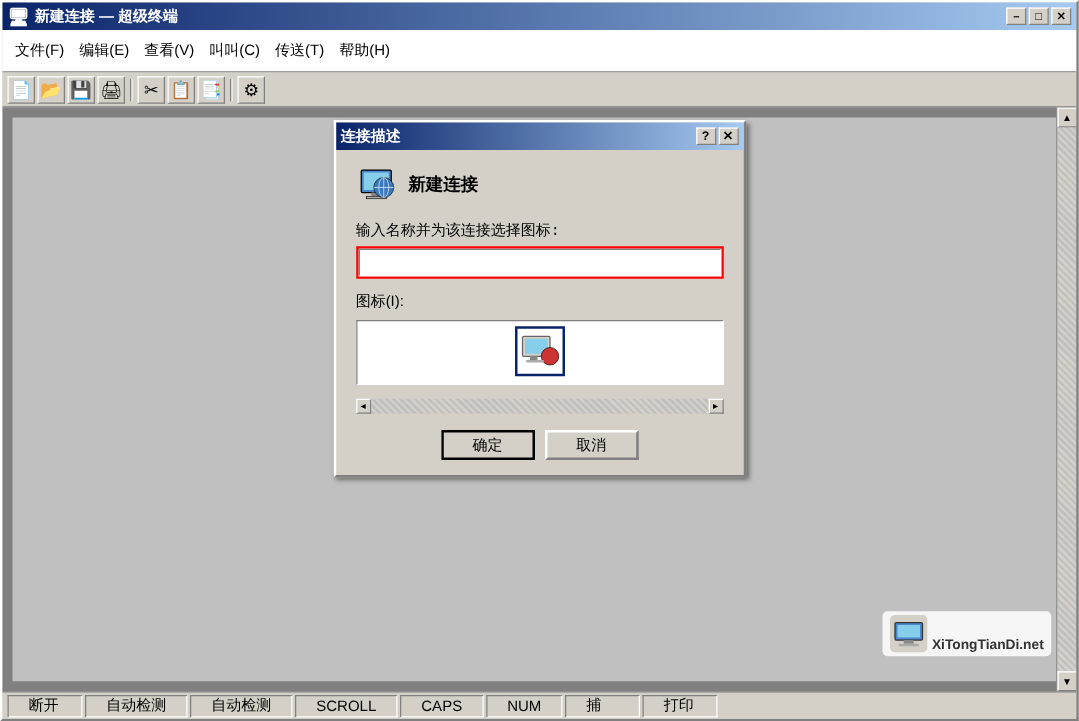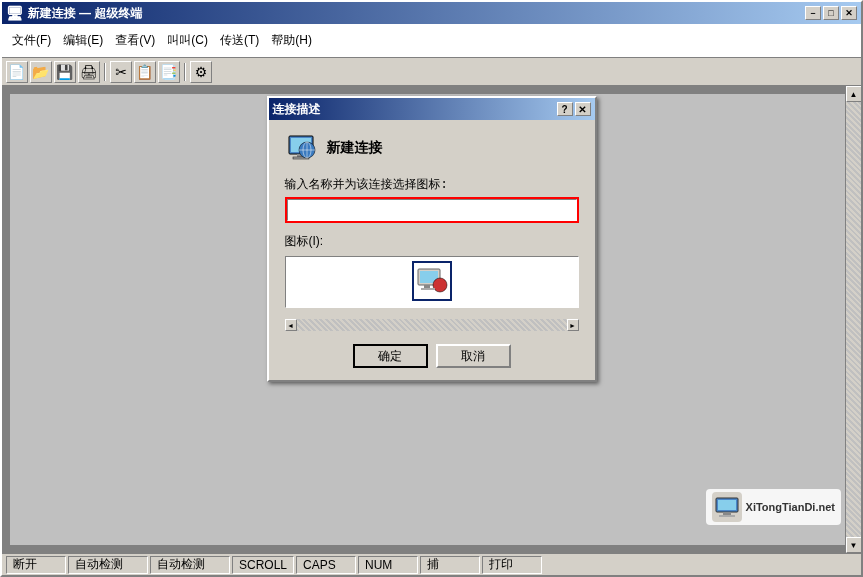--- a/index.html
+++ b/index.html
@@ -365,21 +365,21 @@
       border-top: 1px solid #808080;
       display: flex;
       align-items: center;
       padding: 0 4px;
       gap: 2px;
     }
     .status-item {
       height: 18px;
       border: 1px solid;
       border-color: #808080 #fff #fff #808080;
-      padding: 0 6px;
+      padding: 0 16px;
       display: flex;
       align-items: center;
       font-size: 12px;
       min-width: 60px;
     }
     .status-item.wide { min-width: 80px; }
 
     
     .watermark {
       position: absolute;
@@ -586,21 +586,21 @@
           <div class="dialog-buttons">
             <button class="dialog-ok-btn">确定</button>
             <button class="dialog-cancel-btn">取消</button>
           </div>
 
         </div>
       </div>
     </div>
 
     <div class="watermark">
-      <div style="display:flex; align-items:center; gap:4px; background:rgba(255,255,255,0.85); border-radius:4px; padding:3px 6px;">
+      <div style="display:flex; align-items:flex-end; gap:4px; background:rgba(255,255,255,0.85); border-radius:4px; padding:3px 6px;">
         <svg width="30" height="30" viewBox="0 0 30 30">
           <rect x="0" y="0" width="30" height="30" rx="4" fill="#d4d0c8"></rect>
           <rect x="4" y="6" width="22" height="14" rx="1" fill="#4a86c8" stroke="#333" stroke-width="1"></rect>
           <rect x="6" y="8" width="18" height="10" fill="#87ceeb"></rect>
           <rect x="11" y="20" width="8" height="3" fill="#888"></rect>
           <rect x="7" y="23" width="16" height="2" fill="#aaa"></rect>
         </svg>
         <div style="font-size:11px; color:#333; font-weight:bold;">XiTongTianDi.net</div>
       </div>
     </div>

